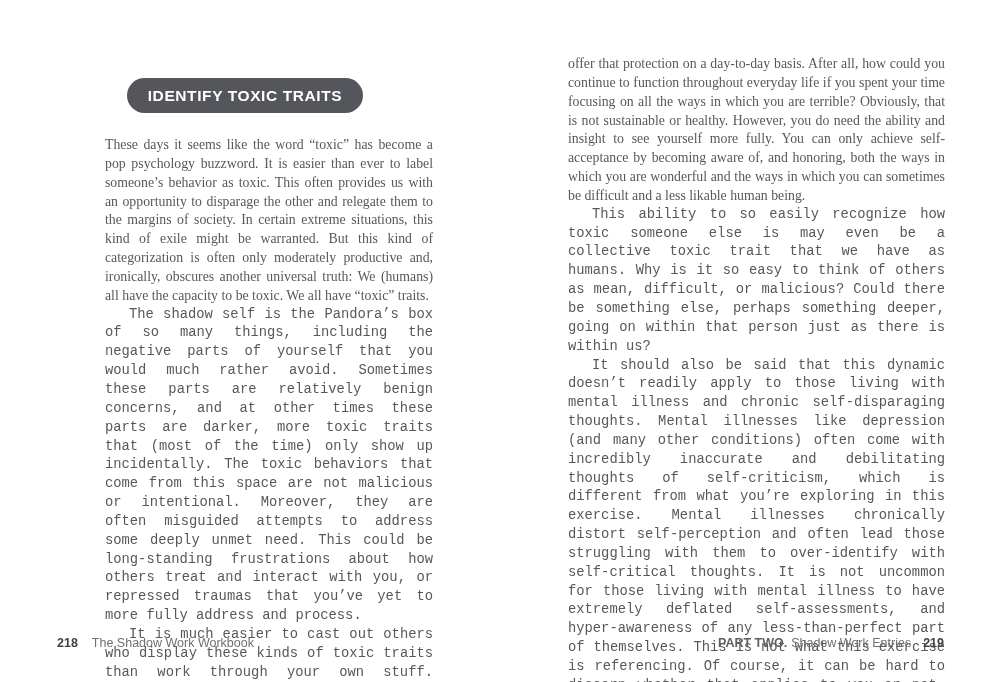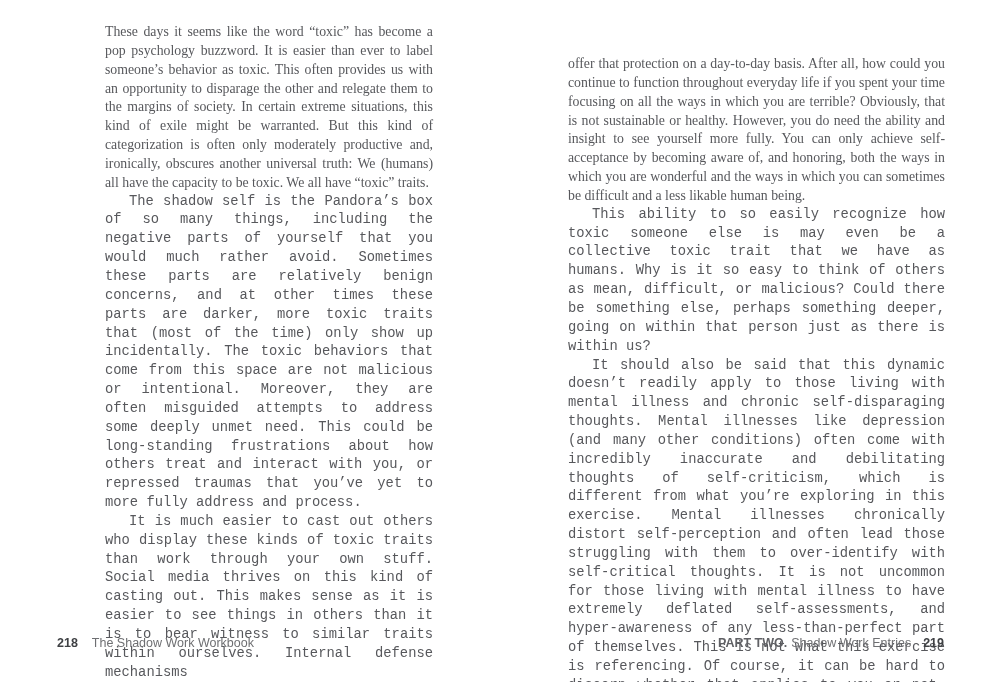--- a/index.html
+++ b/index.html
@@ -72,20 +72,23 @@
     margin-right: 4px;
   }
   .running-title { font-weight: 400; color: #6e6f72; }
 </style>
 </head>
 <body>
 
 <div class="spread">
 
   <section class="page page-left">
+    <div class="badge">
+      <span>IDENTIFY TOXIC TRAITS</span>
+    </div>
     <div class="body body-left">
       <p class="para">These days it seems like the word “toxic” has become a pop psychology buzzword. It is easier than ever to label someone’s behavior as toxic. This often provides us with an opportunity to disparage the other and relegate them to the margins of society. In certain extreme situations, this kind of exile might be warranted. But this kind of categorization is often only moderately productive and, ironically, obscures another universal truth: We (humans) all have the capacity to be toxic. We all have “toxic” traits.</p>
       <p class="para indent">The shadow self is the Pandora’s box of so many things, including the negative parts of yourself that you would much rather avoid. Sometimes these parts are relatively benign concerns, and at other times these parts are darker, more toxic traits that (most of the time) only show up incidentally. The toxic behaviors that come from this space are not malicious or intentional. Moreover, they are often misguided attempts to address some deeply unmet need. This could be long-standing frustrations about how others treat and interact with you, or repressed traumas that you’ve yet to more fully address and process.</p>
       <p class="para indent">It is much easier to cast out others who display these kinds of toxic traits than work through your own stuff. Social media thrives on this kind of casting out. This makes sense as it is easier to see things in others than it is to bear witness to similar traits within ourselves. Internal defense mechanisms</p>
     </div>
   </section>
 
   <section class="page page-right">
     <div class="body body-right">
       <p class="para">offer that protection on a day-to-day basis. After all, how could you continue to function throughout everyday life if you spent your time focusing on all the ways in which you are terrible? Obviously, that is not sustainable or healthy. However, you do need the ability and insight to see yourself more fully. You can only achieve self-acceptance by becoming aware of, and honoring, both the ways in which you are wonderful and the ways in which you can sometimes be difficult and a less likable human being.</p>

